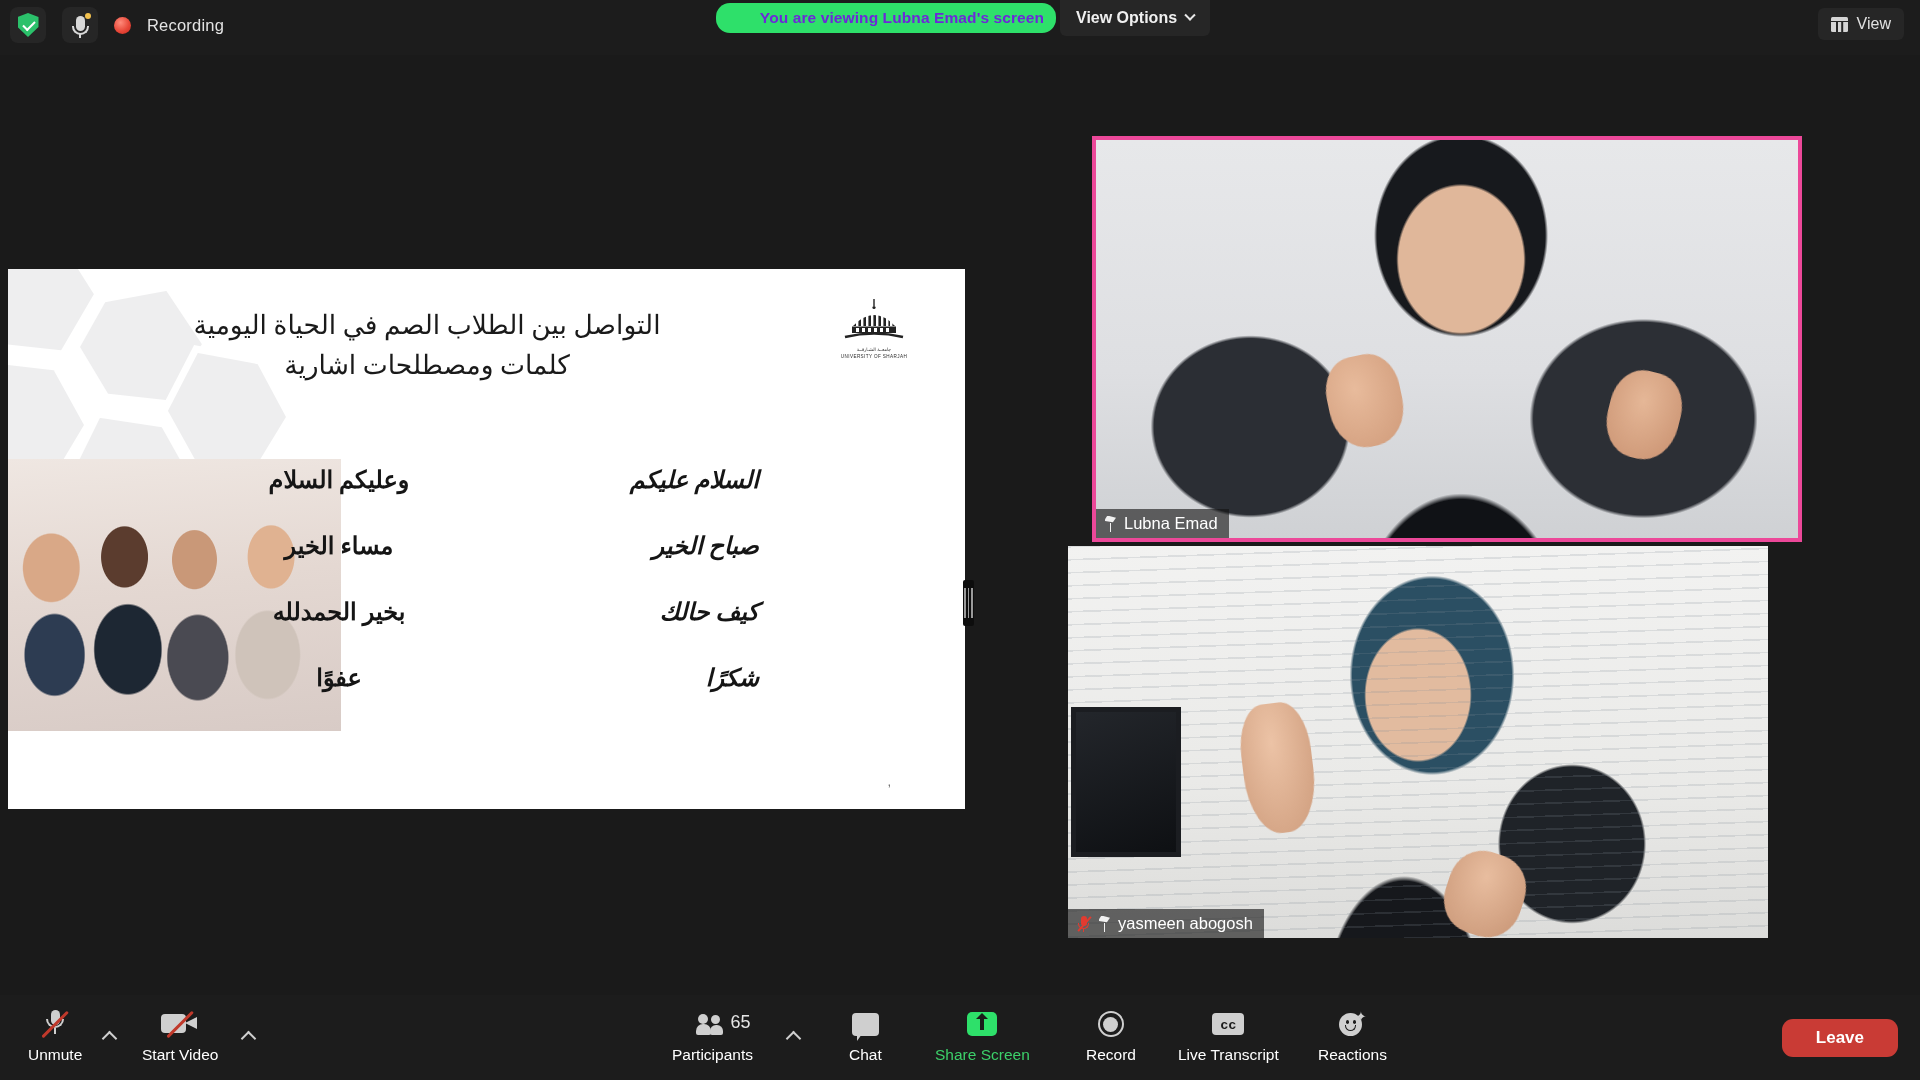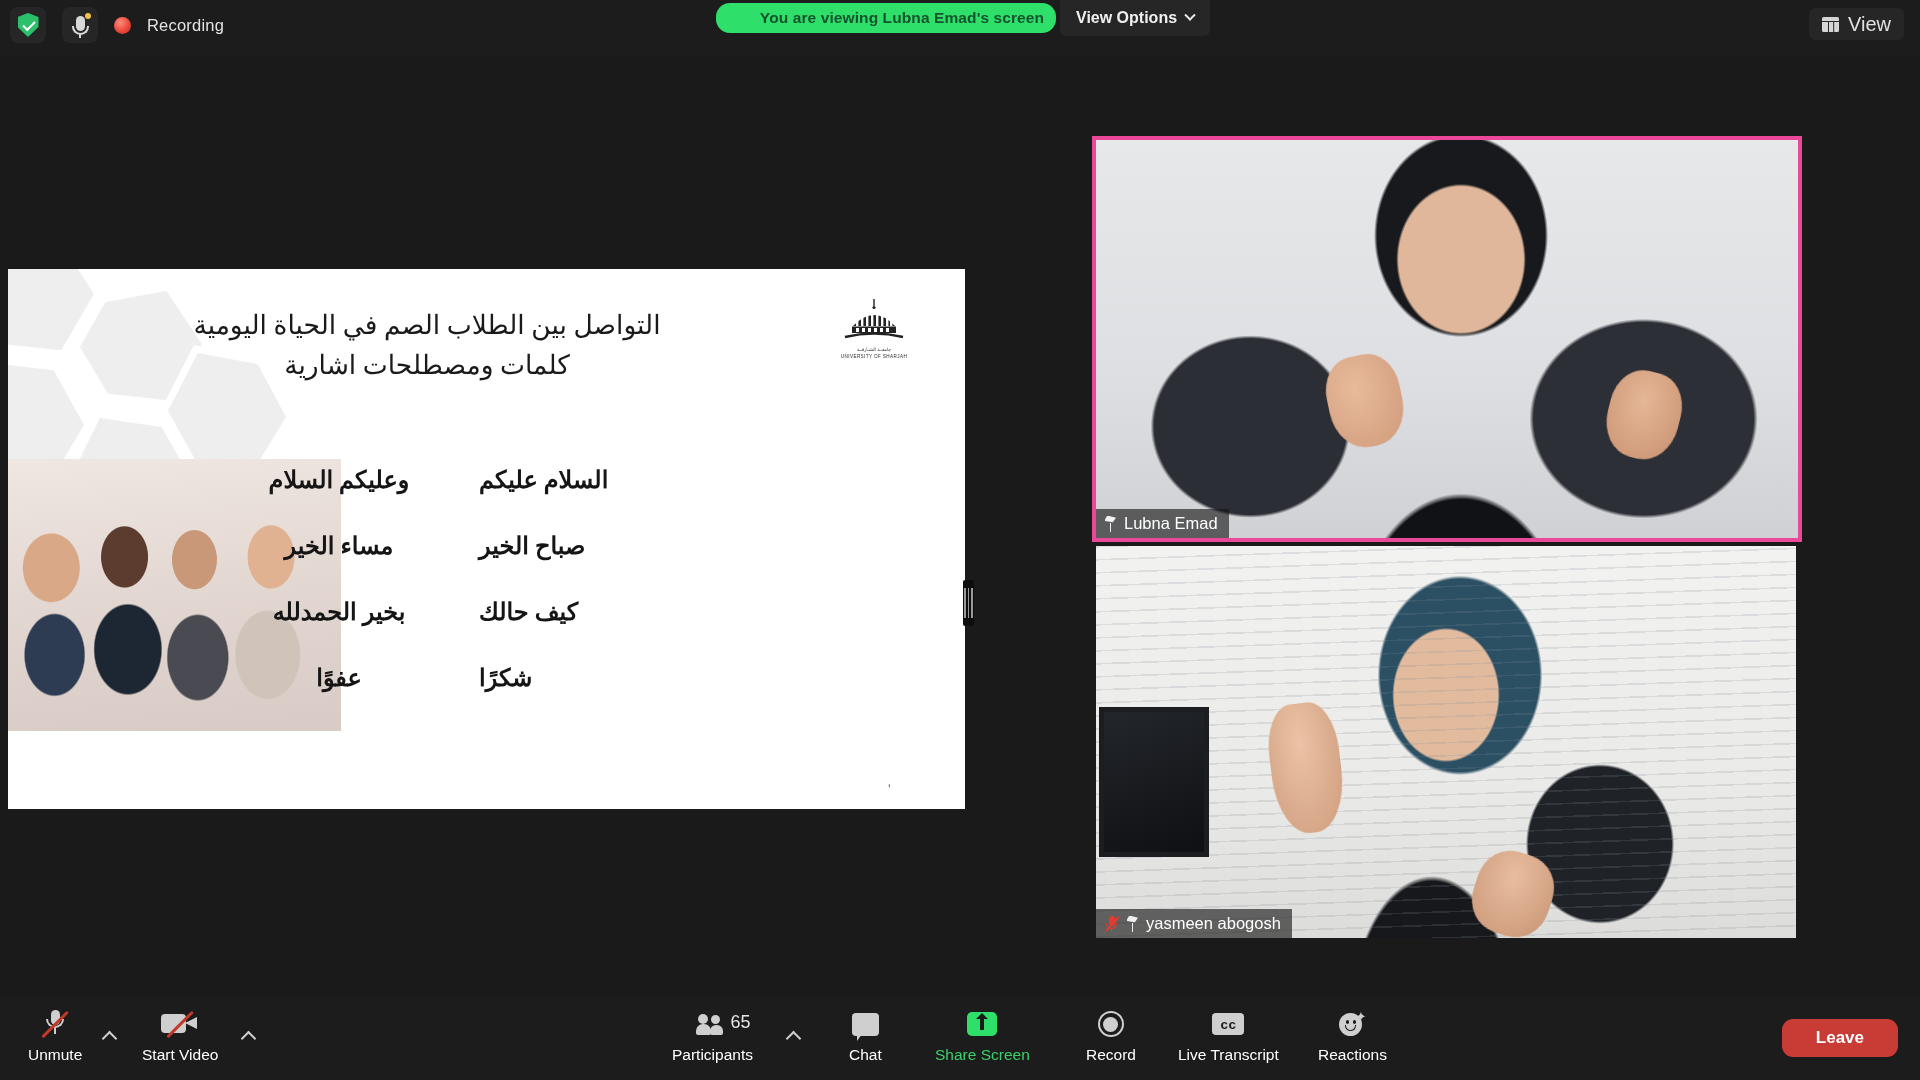--- a/index.html
+++ b/index.html
@@ -41,34 +41,34 @@
   .rec-dot {
     width:17px; height:17px; border-radius:50%;
     background:radial-gradient(circle at 38% 33%, #ff8a7a 0%, #e8493a 55%, #c9271c 100%);
   }
   .rec-label { font-size:16.5px; color:#e3e3e3; letter-spacing:.2px; }
 
   #share-banner {
     position:absolute; left:716px; top:3px; width:340px; height:30px;
     background:#2ee06a; border-radius:14px;
     display:flex; align-items:center; justify-content:center;
-    font-size:15.5px; font-weight:bold; color:#14532d; letter-spacing:.1px;padding-left:32px;
+    font-size:15.5px; font-weight:bold; color:#6d28d9; letter-spacing:.1px;padding-left:32px;
   }
   #view-options {
     position:absolute; left:1060px; top:0px; height:36px;
     display:flex; align-items:center; gap:9px;
     padding:0 16px; border-radius:0 0 6px 6px; background:#262626;
     font-size:16px; font-weight:bold; color:#f0f0f0; cursor:pointer;
   }
   .chev-d { width:8px; height:8px; border-right:2.1px solid #e8e8e8; border-bottom:2.1px solid #e8e8e8;
             transform:rotate(45deg) translate(-2px,-2px); }
   #view-btn {
     position:absolute; right:16px; top:8px; height:32px;
     display:flex; align-items:center; gap:9px; padding:0 13px;
-    border-radius:6px; background:#262626; font-size:20px; color:#e0e0e0; cursor:pointer;
+    border-radius:6px; background:#262626; font-size:16px; color:#e0e0e0; cursor:pointer;
   }
   .grid-ic { width:17px; height:15px; background:#d5d5d5; border-radius:1.5px; position:relative; }
   .grid-ic:before{content:"";position:absolute;left:0;top:4px;width:17px;height:1.7px;background:#262626;}
   .grid-ic:after{content:"";position:absolute;left:5.5px;top:4px;width:1.7px;height:11px;background:#262626;
                  box-shadow:5.2px 0 0 #262626;}
 
   
   #share-area { position:absolute; left:0px; top:55px; width:975px; height:940px; }
   #slide {
     position:absolute; left:8px; top:214px; width:957px; height:540px;
@@ -102,21 +102,21 @@
       radial-gradient(ellipse 46px 62px at 79% 36%, #e0b291 0%, #e0b291 50%, transparent 52%),
       linear-gradient(175deg, #efe7e2 0%, #e4d8d2 45%, #d8cbc6 100%);
     border-right:3px solid #fff;
   }
   #phrase-table {
     position:absolute; right:206px; top:178px; width:560px;
     direction:rtl; font-family:"Liberation Serif", serif;
   }
   .prow { display:flex; height:66px; align-items:center; }
   .pcell { font-size:24px; font-weight:bold; color:#151515; }
-  .pcell.ar { width:50%; text-align:left; }
+  .pcell.ar { width:50%; text-align:right;font-style:italic; }
   .pcell.tr { width:50%; text-align:center; }
   #slide-tick { position:absolute; right:74px; bottom:20px; font-size:13px; color:#6a6a6a; }
 
   #drag-handle {
     position:absolute; left:963px; top:525px; width:11px; height:46px;
     background:#0d0d0d; border-radius:2px;
     display:flex; align-items:center; justify-content:center; gap:2px; cursor:col-resize;
   }
   #drag-handle i { width:1.6px; height:30px; background:#9a9a9a; display:block; }
 
@@ -135,21 +135,21 @@
       radial-gradient(ellipse 200px 175px at 78% 70%, #2c2f35 0%, #2c2f35 55%, transparent 57%),
       radial-gradient(ellipse 175px 160px at 22% 72%, #2b2e34 0%, #2b2e34 55%, transparent 57%),
       linear-gradient(180deg, #e7e8ea 0%, #dedfe2 58%, #cfd1d4 100%);
   }
   #tile-lubna .hand-l { position:absolute; left:33%; top:54%; width:74px; height:92px; border-radius:40% 40% 45% 45%;
       background:radial-gradient(ellipse at 40% 35%, #e8bb9c, #cf9a79); transform:rotate(-12deg); filter:blur(.7px);}
   #tile-lubna .hand-r { position:absolute; left:73%; top:58%; width:72px; height:88px; border-radius:42% 42% 45% 45%;
       background:radial-gradient(ellipse at 45% 35%, #e5b797, #c8906f); transform:rotate(14deg); filter:blur(.7px);}
 
   #tile-yasmeen {
-    left:1096px; top:546px; width:700px; height:392px; background:#e9e9e9;
+    left:1068px; top:546px; width:700px; height:392px; background:#e9e9e9;
   }
   #tile-yasmeen .bg {
     position:absolute; inset:0;
     background:
       repeating-linear-gradient(178deg, rgba(130,140,150,.20) 0px, rgba(130,140,150,.20) 1.6px, transparent 1.6px, transparent 13px),
       radial-gradient(ellipse 150px 260px at 48% 120%, #16181c 0%, #16181c 52%, transparent 54%),
       radial-gradient(ellipse 96px 120px at 50% 38%, #e2bb9f 0%, #e2bb9f 54%, transparent 56%),
       radial-gradient(ellipse 142px 172px at 52% 33%, #2b4f63 0%, #2b4f63 56%, transparent 58%),
       radial-gradient(ellipse 130px 140px at 72% 76%, #1f2328 0%, #1f2328 55%, transparent 57%),
       linear-gradient(180deg, #f2f2f1 0%, #eaeae8 60%, #dcdcda 100%);

